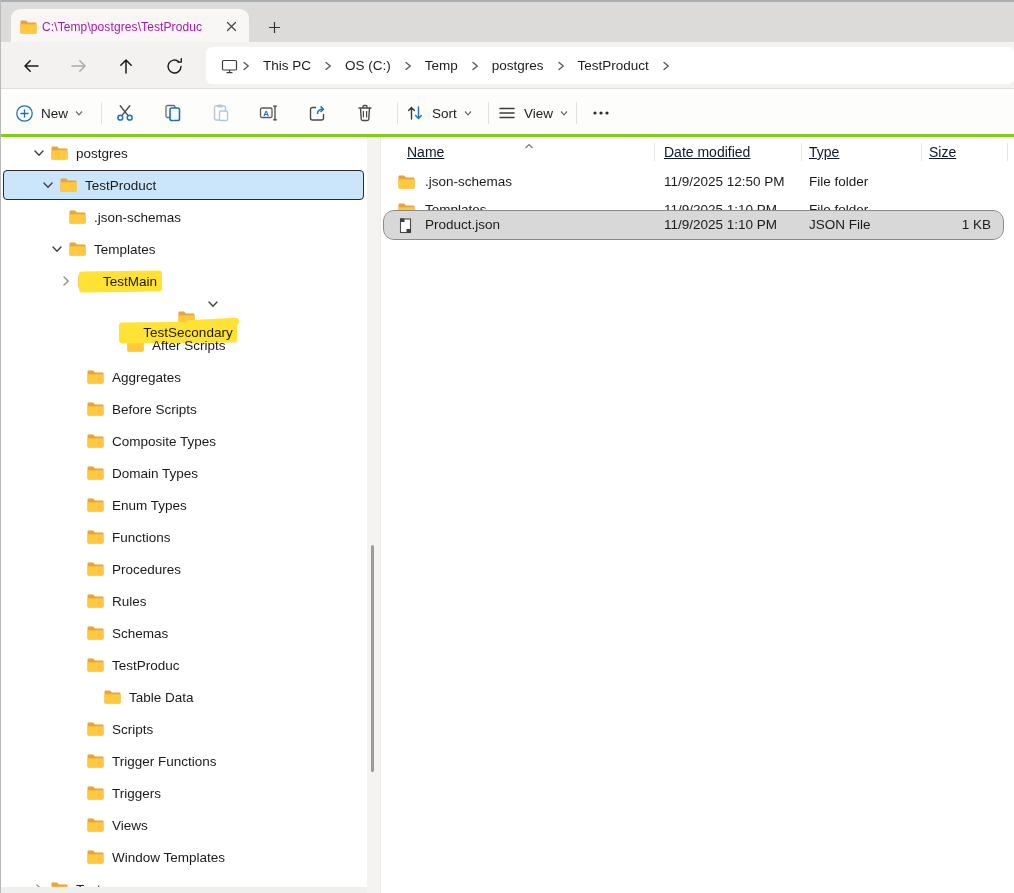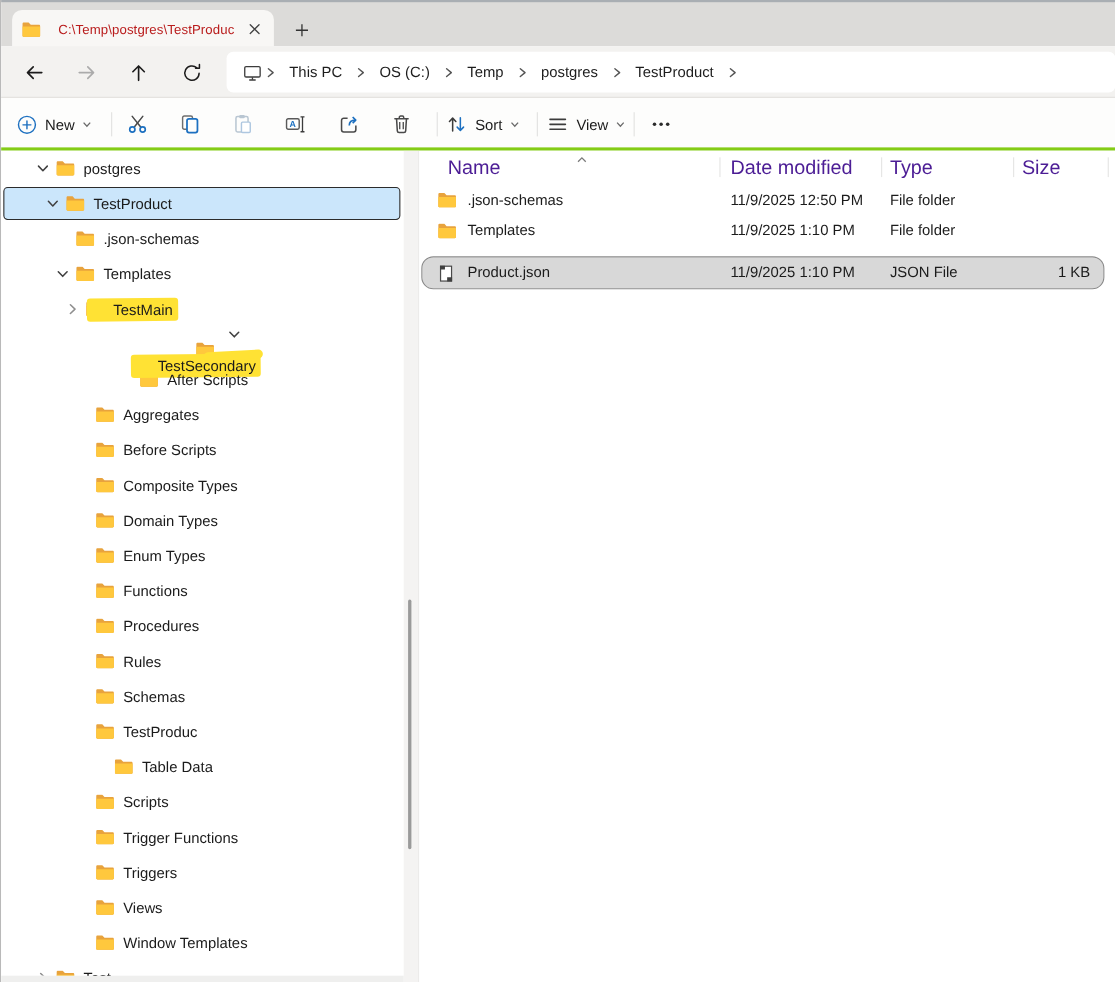--- a/index.html
+++ b/index.html
@@ -7,22 +7,22 @@
     font-family:"Liberation Sans", sans-serif; }
   #window { position:relative; width:1014px; height:893px; background:#fff;
     border-left:1px solid #b9b9b9; overflow:hidden; }
 
   
   .tabbar { position:absolute; left:0; top:0; width:100%; height:42px;
     background:#DCDBD9; border-top:2px solid #A9AEB3; }
   .tab { position:absolute; left:10px; top:7px; width:238px; height:35px;
     background:#F8F7F5; border-radius:9px 9px 0 0; display:flex; align-items:center;
     padding:0 8px 0 9px; }
-  .tab-title { font-size:12px; color:#b91c1c; white-space:nowrap; overflow:hidden;
-    flex:1; margin-left:16px; letter-spacing:0.1px; }
+  .tab-title { font-size:12px; color:#a21caf; white-space:nowrap; overflow:hidden;
+    flex:1; margin-left:5px; letter-spacing:0.1px; }
   .iconbox { display:flex; align-items:center; justify-content:center; }
   .tab-close { width:20px; height:20px; border-radius:4px; }
   .newtab { position:absolute; left:260px; top:12px; width:26px; height:26px;
     display:flex; align-items:center; justify-content:center; border-radius:4px; }
 
   
   .navbar { position:absolute; top:42px; left:0; width:100%; height:47px;
     background:#F3F2F0; border-bottom:1px solid #E0DEDB; }
   .nav-btn { position:absolute; top:7px; width:34px; height:34px; display:flex;
     align-items:center; justify-content:center; border-radius:5px; }
@@ -71,21 +71,21 @@
   .tree-vthumb { position:absolute; left:370px; top:408px; width:3px; height:227px;
     background:#9A9A9A; border-radius:2px; }
   .tree-hscroll { position:absolute; left:0; bottom:0; width:366px; height:6px;
     background:#EFEFEE; }
   .pane-divider { position:absolute; left:379px; top:0; width:1px; bottom:0;
     background:#ECEBEA; }
 
   
   .filepane { position:absolute; left:380px; right:0; top:0; bottom:0; }
   .fl-colhead { position:absolute; top:5px; height:20px; line-height:20px;
-    font-size:18px; color:#4c1d95; white-space:nowrap; }
+    font-size:14px; color:#0f172a; white-space:nowrap;text-decoration:underline; }
   .colsep { position:absolute; top:6px; width:1px; height:18px; background:#E4E4E3; }
   .sort-caret { position:absolute; left:142px; top:-1px; }
   .f-row { position:absolute; left:3px; width:619px; height:28px; }
   .f-row.sel { background:#D8D8D8; outline:1px solid #8A8A8A; }
   .f-cell { position:absolute; top:0; height:28px; line-height:28px; font-size:13.5px;
     color:#1b1b1b; white-space:nowrap; }
   .f-icon { position:absolute; left:14px; top:7px; }
   .f-name { left:41px; }
   .f-date { left:280px; }
   .f-type { left:425px; }
@@ -581,21 +581,21 @@
           <div class="f-row" style="top: 59px;">
             <span class="f-icon"><svg width="17" height="14" viewBox="0 0 17 14">
                 <path d="M0.5 1.6 C0.5 1 1 0.5 1.6 0.5 H6 L8 2.6 H15.4 C16 2.6 16.5 3.1 16.5 3.7 V12.4 C16.5 13 16 13.5 15.4 13.5 H1.6 C1 13.5 0.5 13 0.5 12.4 Z" fill="#E8A33D"></path>
                 <path d="M0.5 4.2 H16.5 V12.4 C16.5 13 16 13.5 15.4 13.5 H1.6 C1 13.5 0.5 13 0.5 12.4 Z" fill="#FFC83D"></path>
               </svg></span>
             <span class="f-cell f-name">Templates</span>
             <span class="f-cell f-date">11/9/2025 1:10 PM</span>
             <span class="f-cell f-type">File folder</span>
             <span class="f-cell f-size"></span>
           </div>
-          <div class="f-row sel" style="top: 97px; border-radius: 10px;">
+          <div class="f-row sel" style="top: 74px; border-radius: 10px;">
             <span class="f-icon"><svg width="15" height="16" viewBox="0 0 15 16">
                 <rect x="2.5" y="1" width="10" height="13.5" fill="#fff" stroke="#4a4a4a" stroke-width="1.1"></rect>
                 <path d="M2 0.5 H6.5 V4 H2 Z" fill="#3f3f3f"></path>
                 <path d="M8.5 11 H13 V15 H8.5 Z" fill="#3f3f3f"></path>
               </svg></span>
             <span class="f-cell f-name">Product.json</span>
             <span class="f-cell f-date">11/9/2025 1:10 PM</span>
             <span class="f-cell f-type">JSON File</span>
             <span class="f-cell f-size">1 KB</span>
           </div>

